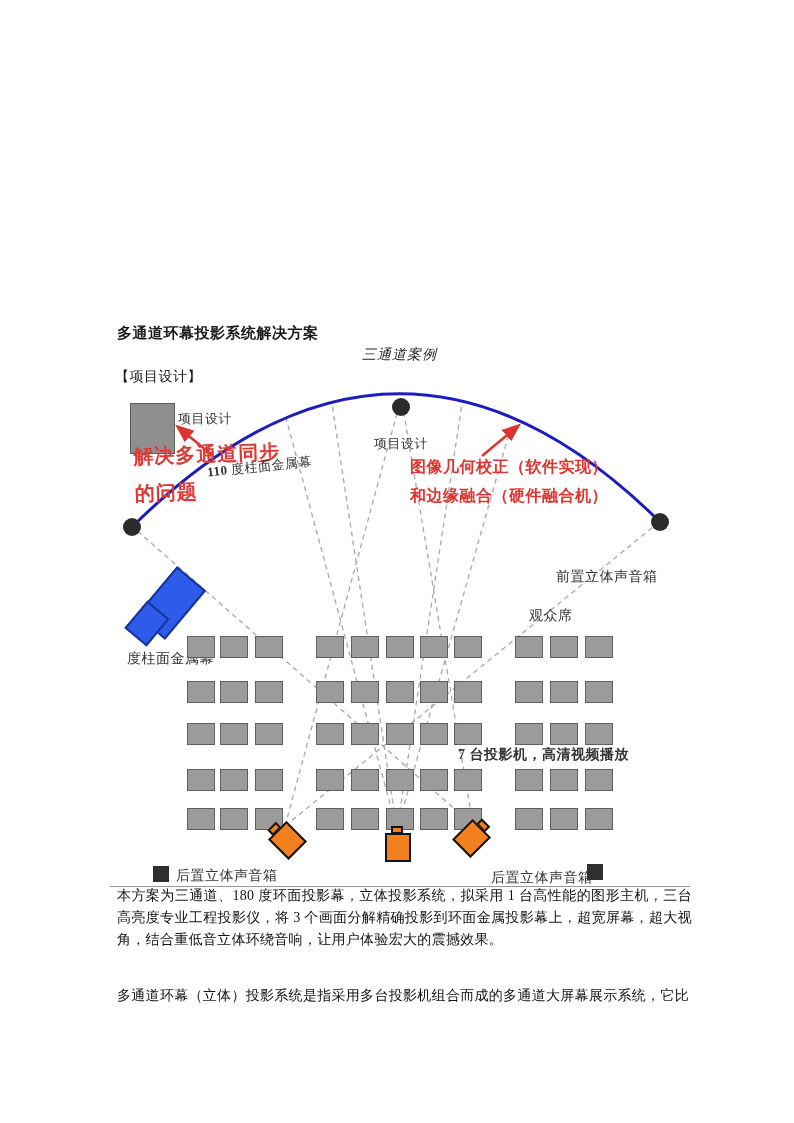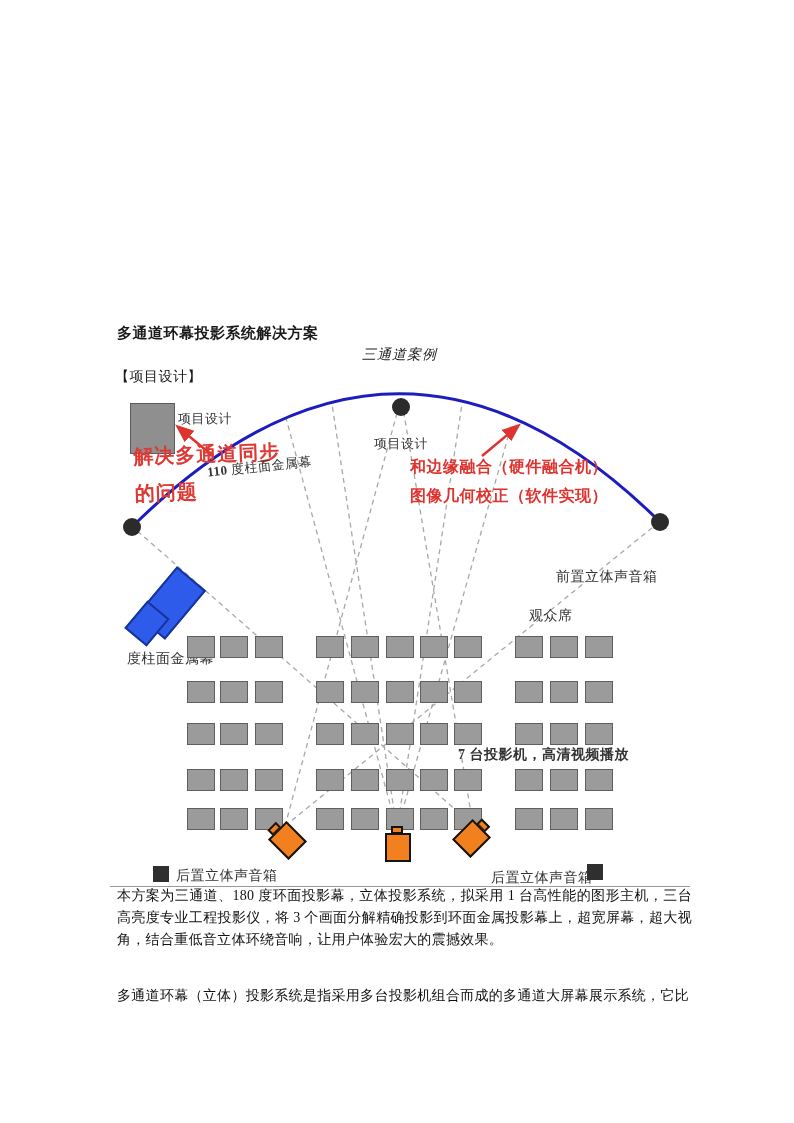--- a/index.html
+++ b/index.html
@@ -93,22 +93,22 @@
     <div class="red-big">
       <div>解决多通道同步</div>
       <div>的问题</div>
     </div>
 
     <div class="lbl screen-label"><b>110</b><span> 度柱面金属幕</span></div>
 
     <div class="lbl" style="left:264px;top:45px;">项目设计</div>
 
     <div class="red-note">
+      <div>图像几何校正（软件实现）</div>
       <div>和边缘融合（硬件融合机）</div>
-      <div>图像几何校正（软件实现）</div>
     </div>
 
     <div class="lbl" style="left:446px;top:162px;font-size:14px;margin-top:16px;">前置立体声音箱</div>
 
     <div class="lbl" style="left:419px;top:217px;font-size:14px;">观众席</div>
 
     <div class="console console-large"></div>
     <div class="console console-small"></div>
     <div class="lbl" style="left:17px;top:260px;font-size:14px;">度柱面金属幕</div>
 

